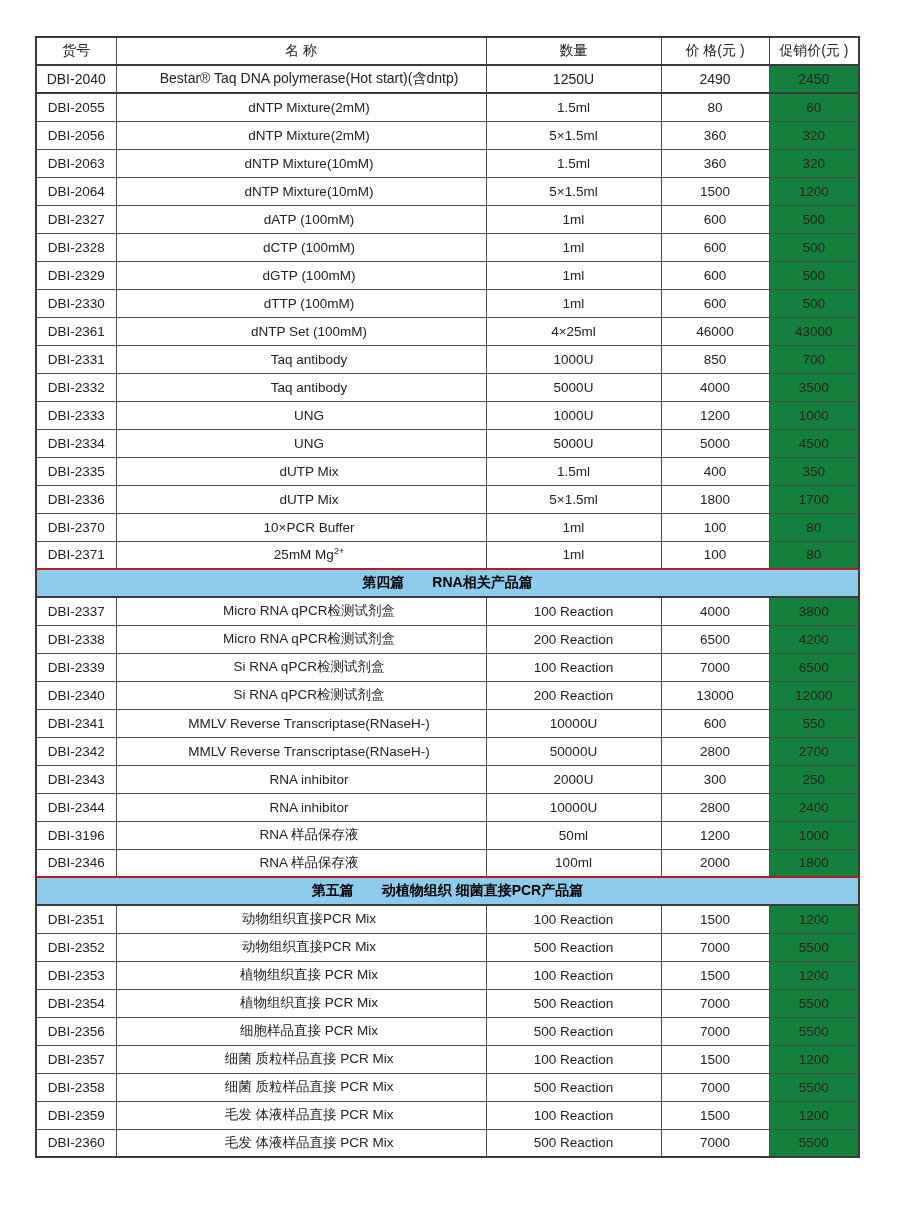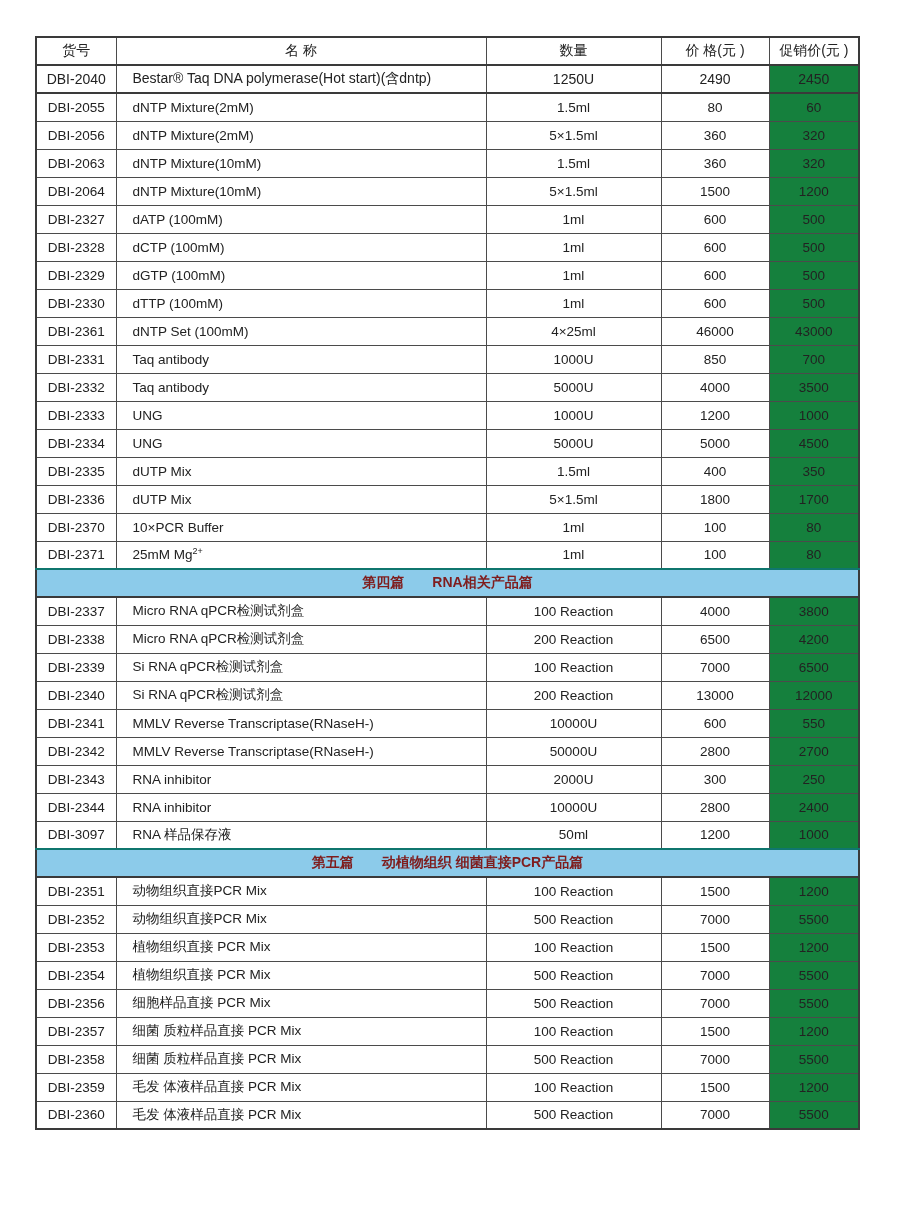--- a/index.html
+++ b/index.html
@@ -35,34 +35,34 @@
     overflow: hidden;
   }
   thead th {
     font-weight: normal;
     font-size: 14px;
     text-align: center;
     background: #ffffff;
     border-bottom: 2px solid #3a3a3a;
   }
   td.code  { text-align: center; }
-  td.name  { text-align: left; padding-left: 16px; }
+  td.name  { text-align: center; padding-left: 16px; }
   td.qty   { text-align: center; }
   td.price { text-align: center; margin-top: 25px; }
   td.promo { text-align: center; background: #15803d; }
 
   tr.bold-row td { font-weight: normal; font-size: 14px; border-bottom: 2px solid #3a3a3a; }
 
   tr.section-row td.section-cell {
     background: #8ccbea;
-    color: #7f1d1d;
+    color: #000000;
     font-weight: bold;
     font-size: 14px;
     text-align: center;
-    border-top: 2px solid #0f766e;
+    border-top: 2px solid #b91c1c;
     border-bottom: 2px solid #3a3a3a;
   }
   sup { font-size: 9px; vertical-align: super; line-height: 0; }
 </style>
 </head>
 <body>
 
 <div class="page">
   <table class="price-table">
     <colgroup>
@@ -261,26 +261,33 @@
           <td class="promo">250</td>
         </tr>
         <tr>
           <td class="code">DBI-2344</td>
           <td class="name">RNA inhibitor</td>
           <td class="qty">10000U</td>
           <td class="price">2800</td>
           <td class="promo">2400</td>
         </tr>
         <tr>
-          <td class="code">DBI-3097</td>
+          <td class="code">DBI-3196</td>
           <td class="name">RNA 样品保存液</td>
           <td class="qty">50ml</td>
           <td class="price">1200</td>
           <td class="promo">1000</td>
         </tr>
+        <tr>
+          <td class="code">DBI-2346</td>
+          <td class="name">RNA 样品保存液</td>
+          <td class="qty">100ml</td>
+          <td class="price">2000</td>
+          <td class="promo">1800</td>
+        </tr>
         <tr class="section-row">
           <td colspan="5" class="section-cell">第五篇　　动植物组织 细菌直接PCR产品篇</td>
         </tr>
         <tr>
           <td class="code">DBI-2351</td>
           <td class="name">动物组织直接PCR Mix</td>
           <td class="qty">100 Reaction</td>
           <td class="price">1500</td>
           <td class="promo">1200</td>
         </tr>

